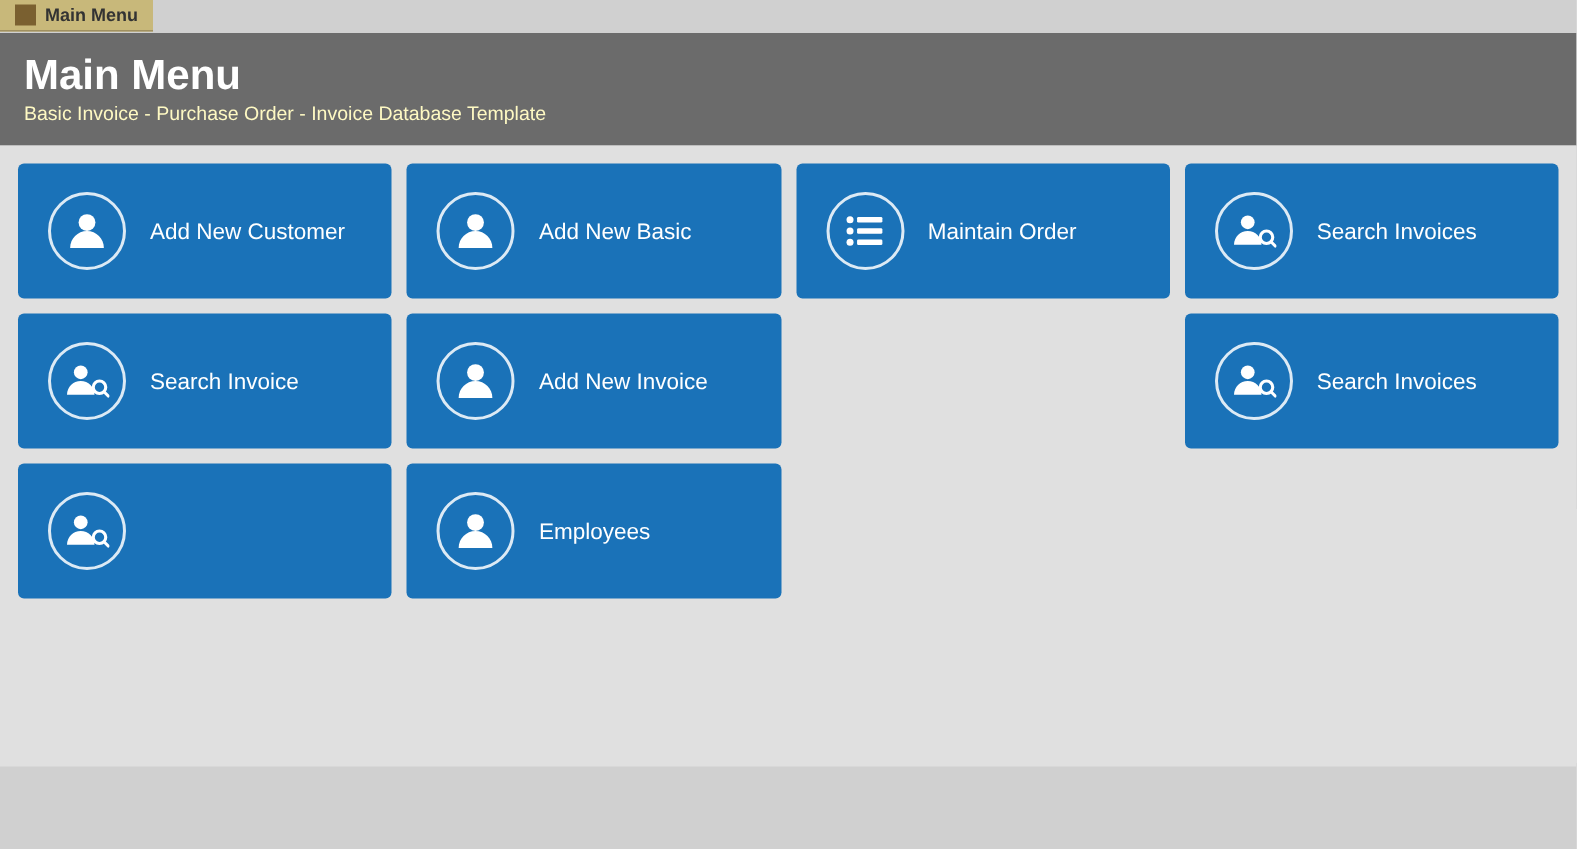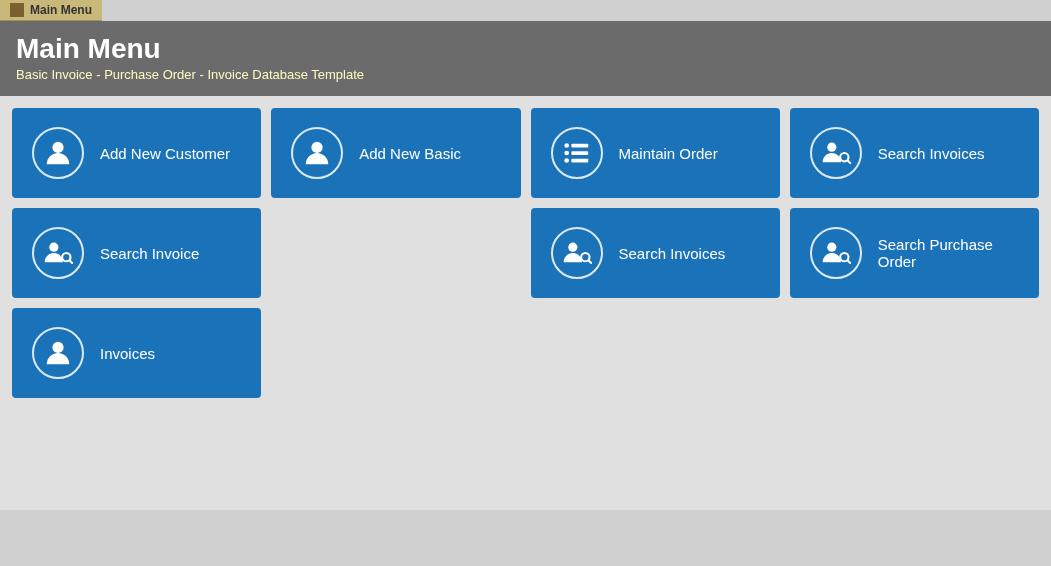--- a/index.html
+++ b/index.html
@@ -163,20 +163,29 @@
       <div class="tile-icon">
         <svg viewBox="0 0 36 32" xmlns="http://www.w3.org/2000/svg">
     <circle cx="13" cy="9" r="5.5"></circle>
     <path d="M2 27c0-6.075 4.925-11 11-11s11 4.925 11 11" fill="white"></path>
     <circle cx="28" cy="21" r="5" stroke="white" stroke-width="2.5" fill="none"></circle>
     <line x1="32" y1="25" x2="35" y2="28" stroke="white" stroke-width="2.5" stroke-linecap="round"></line>
   </svg>
       </div>
       <span class="tile-label">Search Invoice</span>
     </div>
+      <div class="tile">
+      <div class="tile-icon">
+        <svg viewBox="0 0 32 32" xmlns="http://www.w3.org/2000/svg">
+    <circle cx="16" cy="10" r="6"></circle>
+    <path d="M4 28c0-6.627 5.373-12 12-12s12 5.373 12 12" stroke="white" stroke-width="0" fill="white"></path>
+  </svg>
+      </div>
+      <span class="tile-label">Add New Invoice</span>
+    </div>
       <div class="tile empty"></div>
       <div class="tile">
       <div class="tile-icon">
         <svg viewBox="0 0 36 32" xmlns="http://www.w3.org/2000/svg">
     <circle cx="13" cy="9" r="5.5"></circle>
     <path d="M2 27c0-6.075 4.925-11 11-11s11 4.925 11 11" fill="white"></path>
     <circle cx="28" cy="21" r="5" stroke="white" stroke-width="2.5" fill="none"></circle>
     <line x1="32" y1="25" x2="35" y2="28" stroke="white" stroke-width="2.5" stroke-linecap="round"></line>
   </svg>
       </div>
@@ -184,28 +193,27 @@
     </div>
       <div class="tile">
       <div class="tile-icon">
         <svg viewBox="0 0 36 32" xmlns="http://www.w3.org/2000/svg">
     <circle cx="13" cy="9" r="5.5"></circle>
     <path d="M2 27c0-6.075 4.925-11 11-11s11 4.925 11 11" fill="white"></path>
     <circle cx="28" cy="21" r="5" stroke="white" stroke-width="2.5" fill="none"></circle>
     <line x1="32" y1="25" x2="35" y2="28" stroke="white" stroke-width="2.5" stroke-linecap="round"></line>
   </svg>
       </div>
-      <span class="tile-label">Search Purchase Order</span>
     </div>
       <div class="tile">
       <div class="tile-icon">
         <svg viewBox="0 0 32 32" xmlns="http://www.w3.org/2000/svg">
     <circle cx="16" cy="10" r="6"></circle>
     <path d="M4 28c0-6.627 5.373-12 12-12s12 5.373 12 12" fill="white"></path>
   </svg>
       </div>
-      <span class="tile-label">Invoices</span>
+      <span class="tile-label">Employees</span>
     </div>
     </div>
 </div>
 
 
 
 
 </body></html>

